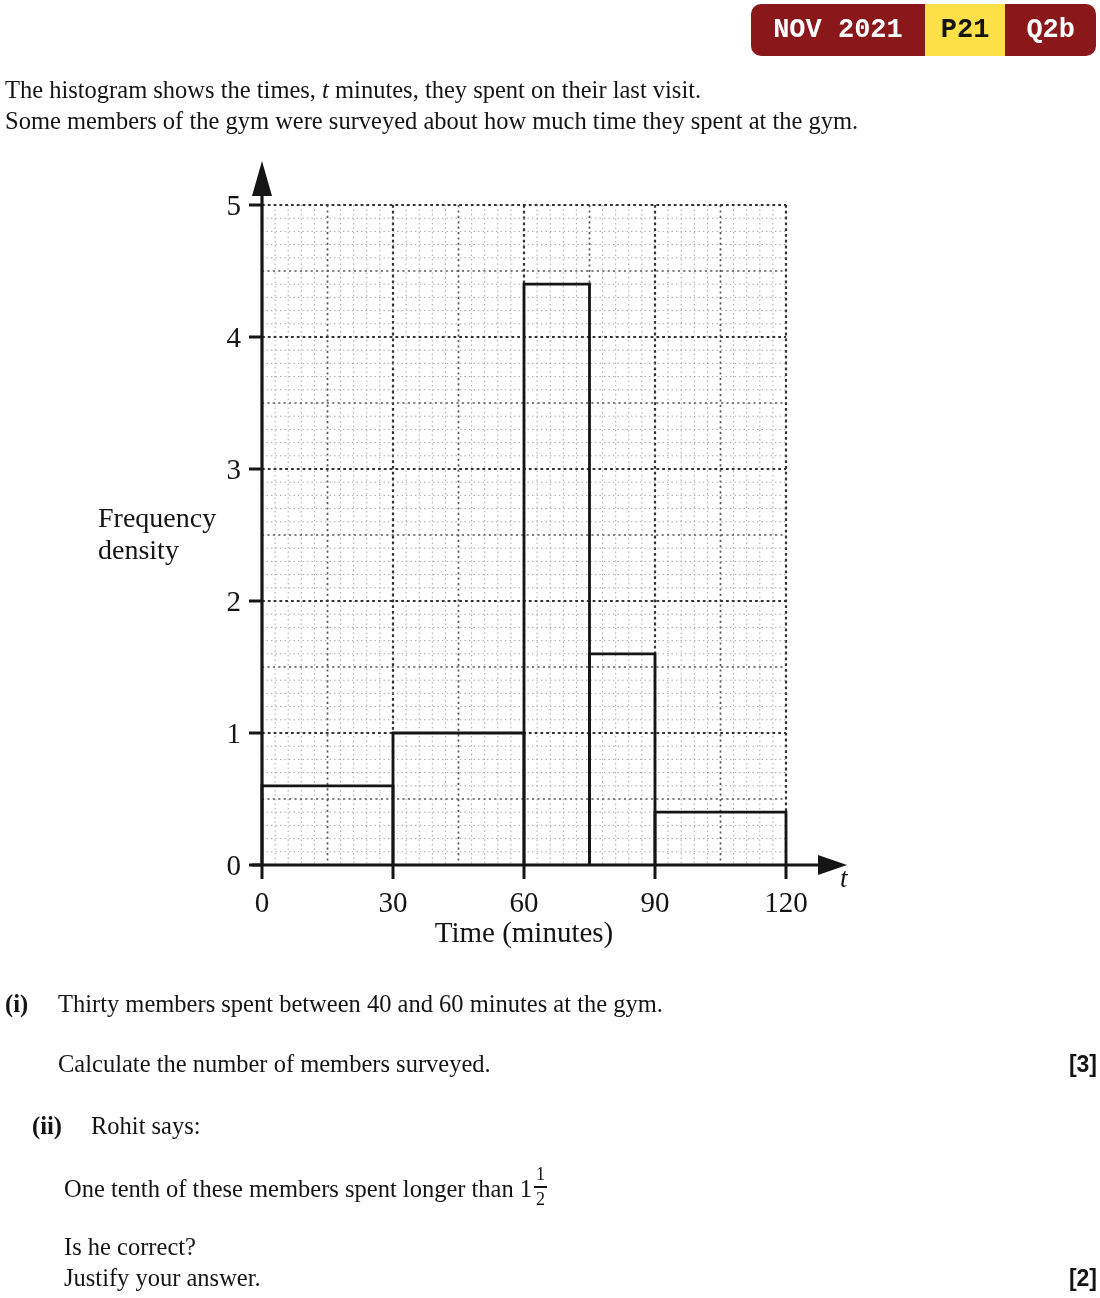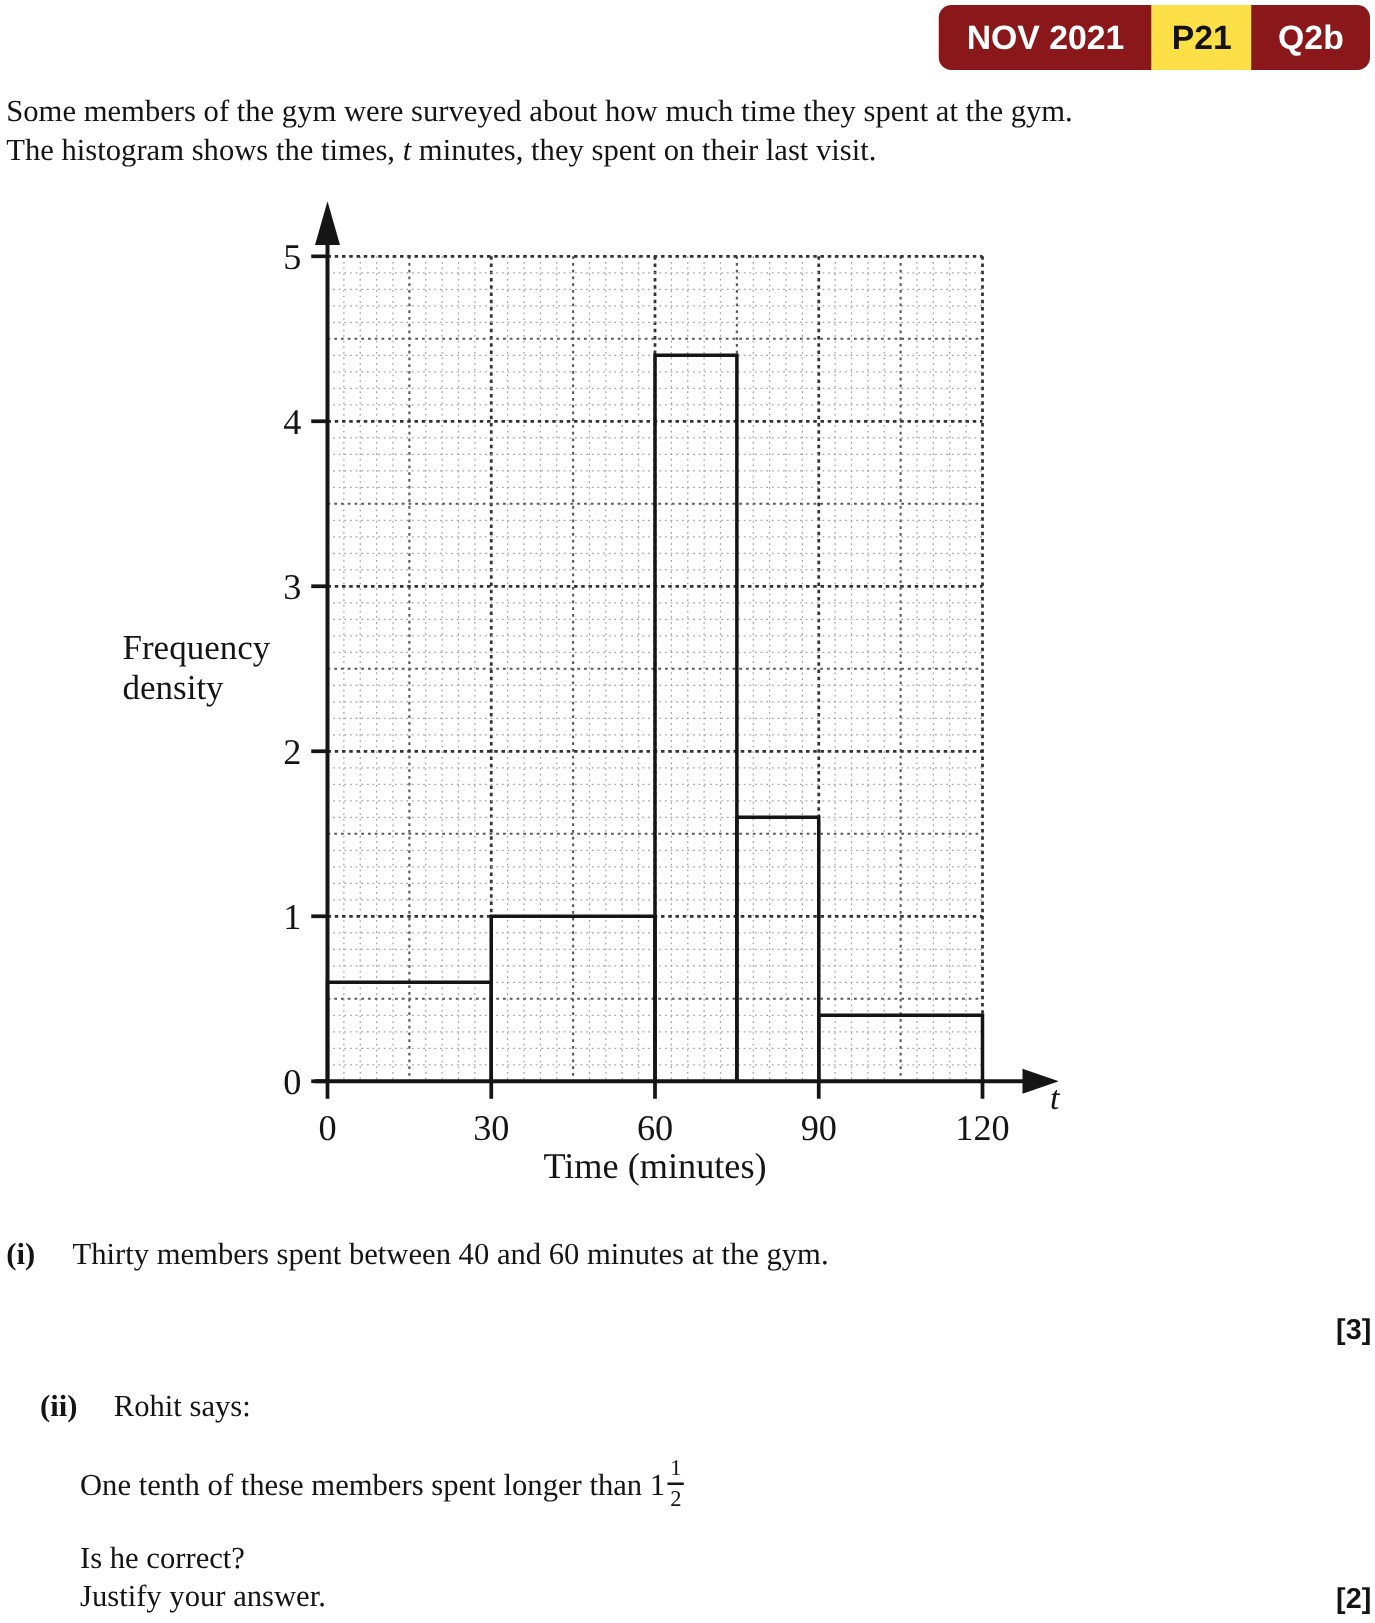--- a/index.html
+++ b/index.html
@@ -44,29 +44,29 @@
     display:inline-flex;flex-direction:column;text-align:center;
     vertical-align:middle;font-size:18px;line-height:1.15;
     margin:0 5px 0 2px;position:relative;top:-2px;
   }
   .frac .num{border-bottom:2px solid #141414;padding:0 2px 1px 2px;}
   .frac .den{padding-top:1px;}
 </style>
 </head>
 <body>
 
-<div class="badge" style="background: rgb(138, 23, 25);">
+<div class="badge" style="background: rgb(138, 23, 25); font-family: Liberation Mono, monospace;">
   <div class="seg seg-session" style="color: rgb(255, 255, 255);">NOV 2021</div>
   <div class="seg seg-paper" style="background: #fde047; color: rgb(20, 20, 20);">P21</div>
   <div class="seg seg-question" style="color: rgb(255, 255, 255);">Q2b</div>
 </div>
 
 <div class="intro">
+  <div><span>The histogram shows the times, </span><span class="var-italic">t</span><span> minutes, they spent on their last visit.</span></div>
   <div>Some members of the gym were surveyed about how much time they spent at the gym.</div>
-  <div><span>The histogram shows the times, </span><span class="var-italic">t</span><span> minutes, they spent on their last visit.</span></div>
 </div>
 
 <svg id="chart" width="900" height="822">
     <g>
       <line x1="275.1" y1="55" x2="275.1" y2="715" stroke="#a3a3a3" stroke-width="1" stroke-dasharray="1.4 3.1"></line>
       <line x1="288.2" y1="55" x2="288.2" y2="715" stroke="#a3a3a3" stroke-width="1" stroke-dasharray="1.4 3.1"></line>
       <line x1="301.3" y1="55" x2="301.3" y2="715" stroke="#a3a3a3" stroke-width="1" stroke-dasharray="1.4 3.1"></line>
       <line x1="314.4" y1="55" x2="314.4" y2="715" stroke="#a3a3a3" stroke-width="1" stroke-dasharray="1.4 3.1"></line>
       <line x1="327.5" y1="55" x2="327.5" y2="715" stroke="#5a5a5a" stroke-width="1.7" stroke-dasharray="2.2 3.2"></line>
       <line x1="340.6" y1="55" x2="340.6" y2="715" stroke="#a3a3a3" stroke-width="1" stroke-dasharray="1.4 3.1"></line>
@@ -196,20 +196,21 @@
       <text x="524" y="792" text-anchor="middle" font-size="29">Time (minutes)</text>
       <text x="840" y="737" font-size="27" font-style="italic">t</text>
     </g>
   </svg>
 
 <div class="qrow q1" style="top:990px;">
   <span class="qlabel">(i)</span>
   <span>Thirty members spent between 40 and 60 minutes at the gym.</span>
 </div>
 <div class="qrow" style="top:1050px;">
+  <span class="qindent">Calculate the number of members surveyed.</span>
   <span class="marks">[3]</span>
 </div>
 
 <div class="qrow q2" style="top:1112px;margin-left:27px;">
   <span class="qlabel">(ii)</span>
   <span>Rohit says:</span>
 </div>
 <div class="qrow" style="top:1158px;min-height:62px;">
   <span class="qindent2" style="display:inline-flex;align-items:center;">
     <span>One tenth of these members spent longer than 1</span>

